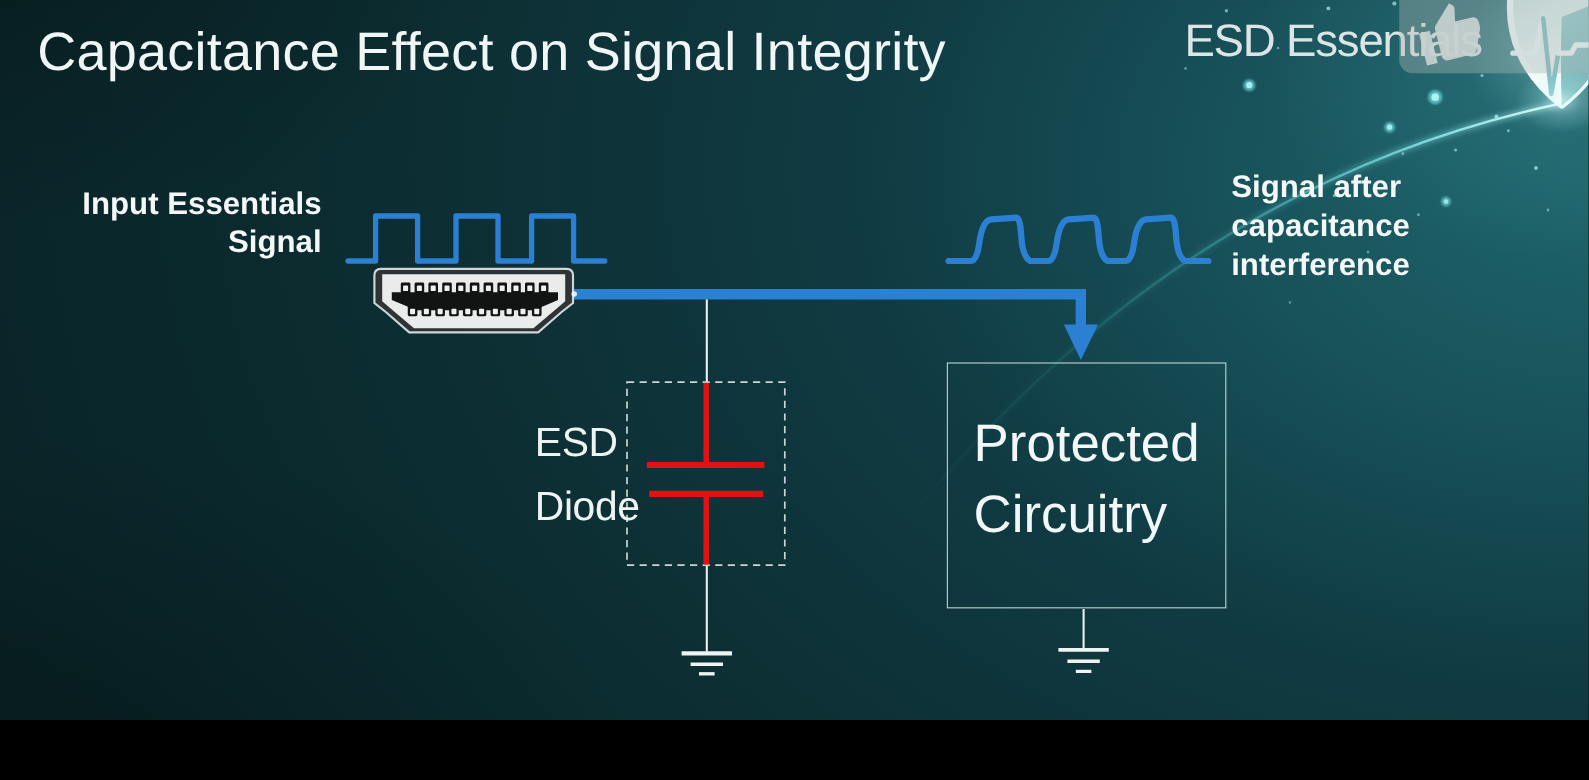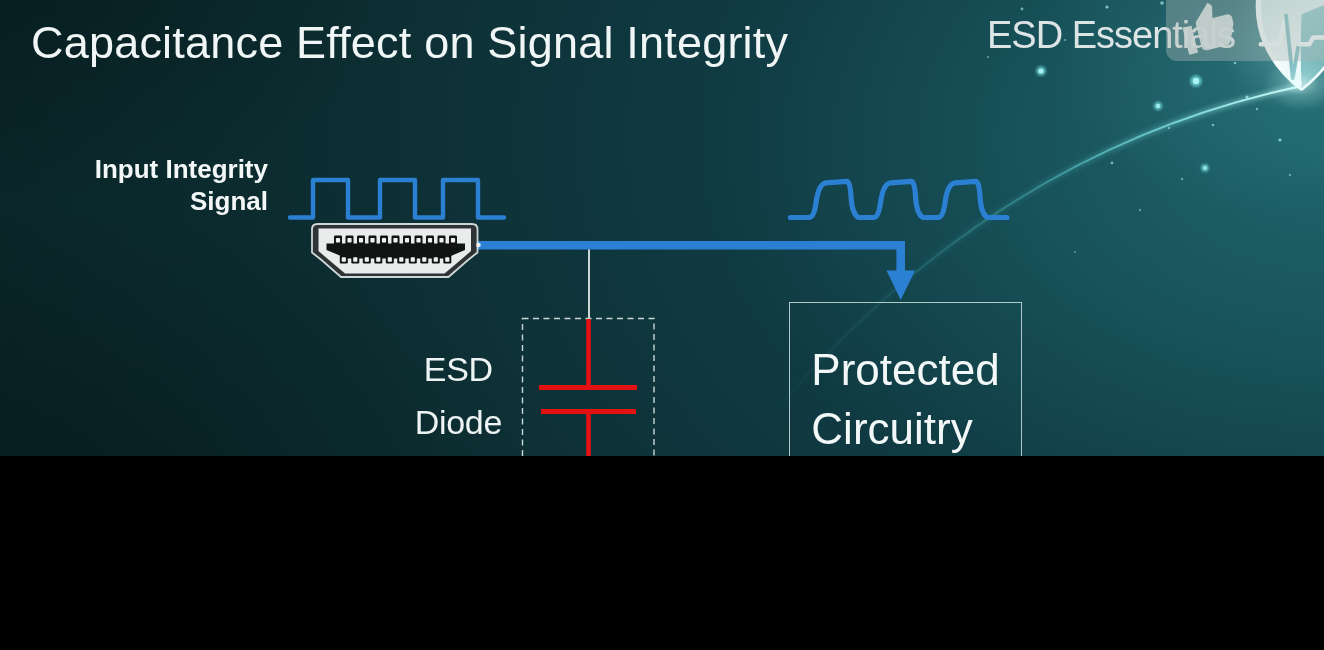--- a/index.html
+++ b/index.html
@@ -1,31 +1,31 @@
 <!DOCTYPE html>
 <html><head>
 <meta charset="utf-8">
 <style>
   html,body{margin:0;padding:0;background:#000;}
   .stage{
-    position:relative;width:1324px;height:456px;overflow:hidden;
+    position:relative;width:1324px;height:600px;overflow:hidden;
     font-family:"Liberation Sans","DejaVu Sans",sans-serif;
     background:
       radial-gradient(330px 250px at 1275px 40px, rgba(120,220,226,0.12), rgba(120,220,226,0) 70%),
       radial-gradient(760px 450px at 4% 108%, rgba(1,9,10,0.28), rgba(1,9,10,0) 64%),
       radial-gradient(700px 400px at 0% -8%, rgba(1,9,10,0.30), rgba(1,9,10,0) 60%),
       radial-gradient(1650px 1150px at 1335px 140px, #1f666d 0%, #18535b 18%, #103a42 38%, #0c2d31 62%, #092326 88%);
   }
   .t{position:absolute;color:#eef4f4;}
   .title{left:31px;top:16px;font-size:45px;letter-spacing:0.2px;line-height:1.2;font-weight:400;color:#f0f5f5;}
   .brand{left:987px;top:14px;font-size:38px;letter-spacing:-1px;color:#dde4e5;font-weight:400;}
   .lbl{font-weight:bold;white-space:pre-line;font-size:26px;line-height:32px;color:#f3f7f7;}
   .lbl-in{top:153px;right:1056px;text-align:right;}
   .lbl-out{top:139px;left:1026px;text-align:left;line-height:32.5px;}
-  .lbl-esd{top:343px;right:822px;text-align:center;font-weight:400;font-size:34px;line-height:53px;white-space:pre-line;color:#eef3f3;letter-spacing:-0.3px;}
+  .lbl-esd{top:343px;right:791px;text-align:left;font-weight:400;font-size:34px;line-height:53px;white-space:pre-line;color:#eef3f3;letter-spacing:-0.3px;}
   .pbox{
     position:absolute;left:789px;top:302px;width:233px;height:205px;
     border:1.2px solid rgba(212,229,229,0.82);box-sizing:border-box;
     display:flex;align-items:center;justify-content:center;
     font-size:44px;line-height:59px;color:#f2f7f7;white-space:pre-line;padding-bottom:11px;
   }
   svg.layer{position:absolute;left:0;top:0;}
   .likepanel{position:absolute;left:1166px;top:-16px;width:180px;height:77px;border-radius:11px;background:rgba(168,182,180,0.40);}
   .z1{z-index:1}.z2{z-index:2}.z3{z-index:3}.z4{z-index:4}.z5{z-index:5}
 </style>
@@ -174,22 +174,25 @@
           <rect x="422.2" y="257.2" width="4.2" height="4.6" rx="0.8"></rect>
         <rect x="433.7" y="257.2" width="4.2" height="4.6" rx="0.8"></rect>
           <rect x="445.2" y="257.2" width="4.2" height="4.6" rx="0.8"></rect>
       </g>
       <circle cx="478.5" cy="245" r="2.3" fill="#f4f8f8" opacity="0.9"></circle>
     </g>
   </svg>
 
   <div class="t title z2">Capacitance Effect on Signal Integrity</div>
   <div class="t brand z2">ESD Essentials</div>
-  <div class="t lbl lbl-in z2">Input Integrity
+  <div class="t lbl lbl-in z2">Input Essentials
 Signal</div>
+  <div class="t lbl lbl-out z2">Signal after
+capacitance
+interference</div>
   <div class="t lbl-esd t z2">ESD
 Diode</div>
   <div class="pbox z2">
     <span>Protected
 Circuitry</span>
   </div>
 
   <div class="likepanel z4"></div>
   <svg class="layer z5" width="1324" height="650" viewBox="0 0 1324 650">
     <g transform="translate(1181,1) rotate(-14 27 27) scale(2.3)">

